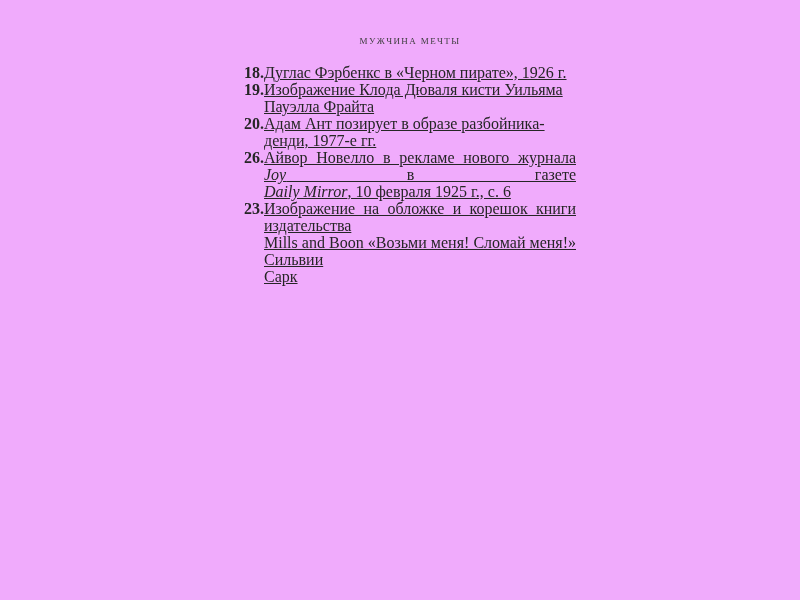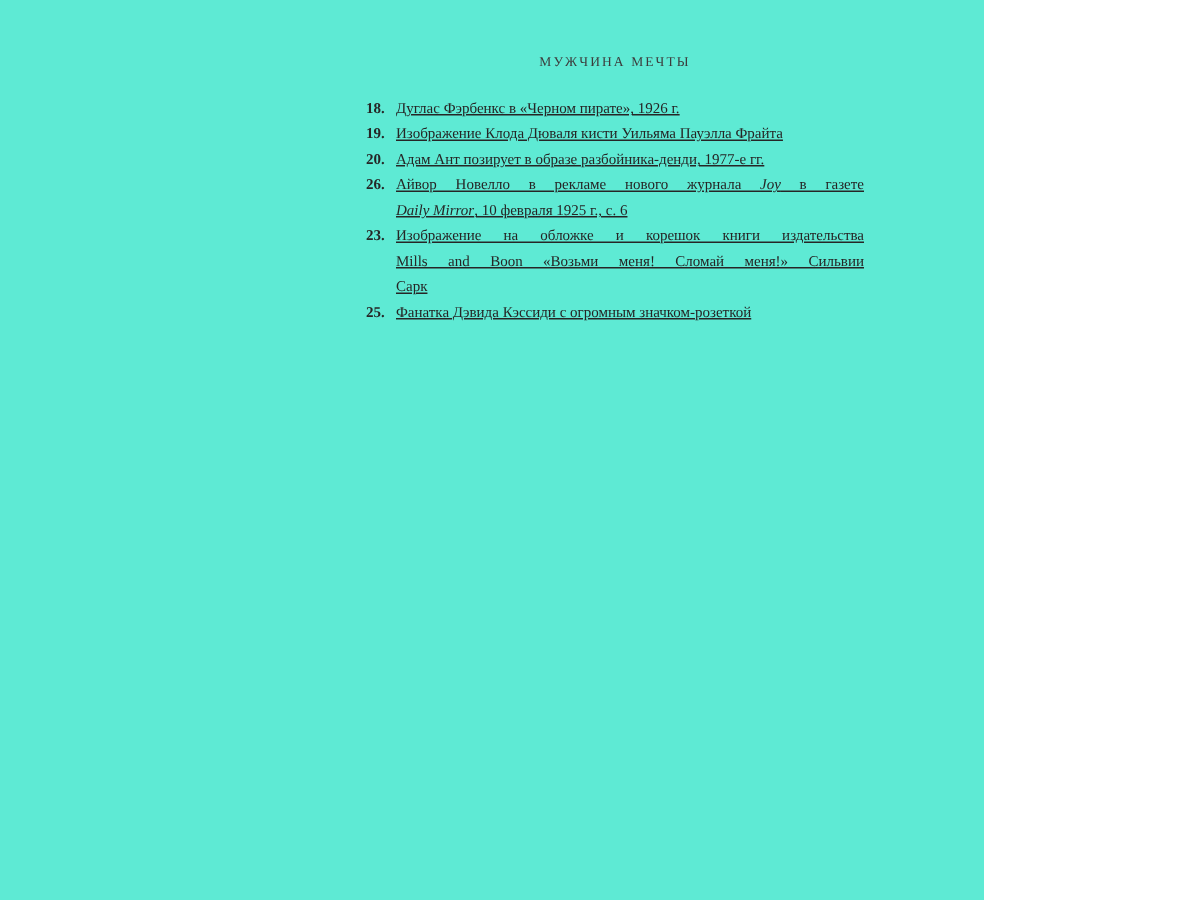--- a/index.html
+++ b/index.html
@@ -4,22 +4,22 @@
 <style>
   * { margin: 0; padding: 0; box-sizing: border-box; }
   html, body {
     width: 800px; height: 600px;
     background: #ffffff;
     overflow: hidden;
     font-family: "Liberation Serif", serif;
   }
   .page {
     position: relative;
-    width: 656px; height: 600px;
-    background: #5eead4;
+    width: 800px; height: 600px;
+    background: #f0abfc;
   }
   .running-head {
     position: absolute;
     top: 36px;
     left: 244px;
     width: 332px;
     text-align: center;
     font-size: 9px;
     letter-spacing: 1.4px;
     color: #3c3c3c;
@@ -27,21 +27,21 @@
   }
   .ill-list {
     position: absolute;
     top: 64px;
     left: 244px;
     width: 332px;
     color: #262626;
   }
   .item {
     display: flex;
-    font-size: 10px;
+    font-size: 16px;
     line-height: 17px;
     justify-content: space-between;
   }
   .item .num {
     flex: 0 0 20px;
     width: 20px;
     font-weight: bold;
   }
   .item .txt {
     flex: 1;
@@ -86,20 +86,14 @@
         </div>
       </div>
       <div class="item">
         <div class="num">23.</div>
         <div class="txt">
           <div class="line just"><span>Изображение на обложке и корешок книги издательства</span></div>
           <div class="line just"><span>Mills and Boon «Возьми меня! Сломай меня!» Сильвии</span></div>
           <div class="line"><span>Сарк</span></div>
         </div>
       </div>
-      <div class="item">
-        <div class="num">25.</div>
-        <div class="txt">
-          <div class="line"><span>Фанатка Дэвида Кэссиди с огромным значком-розеткой</span></div>
-        </div>
-      </div>
     </div>
 </div>
 
 </body></html>

